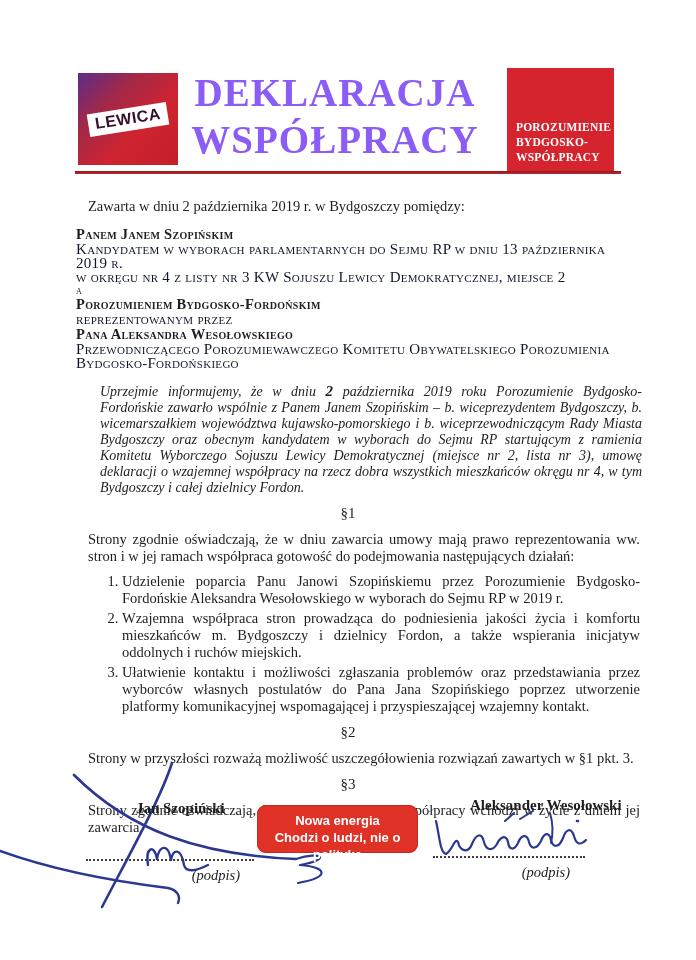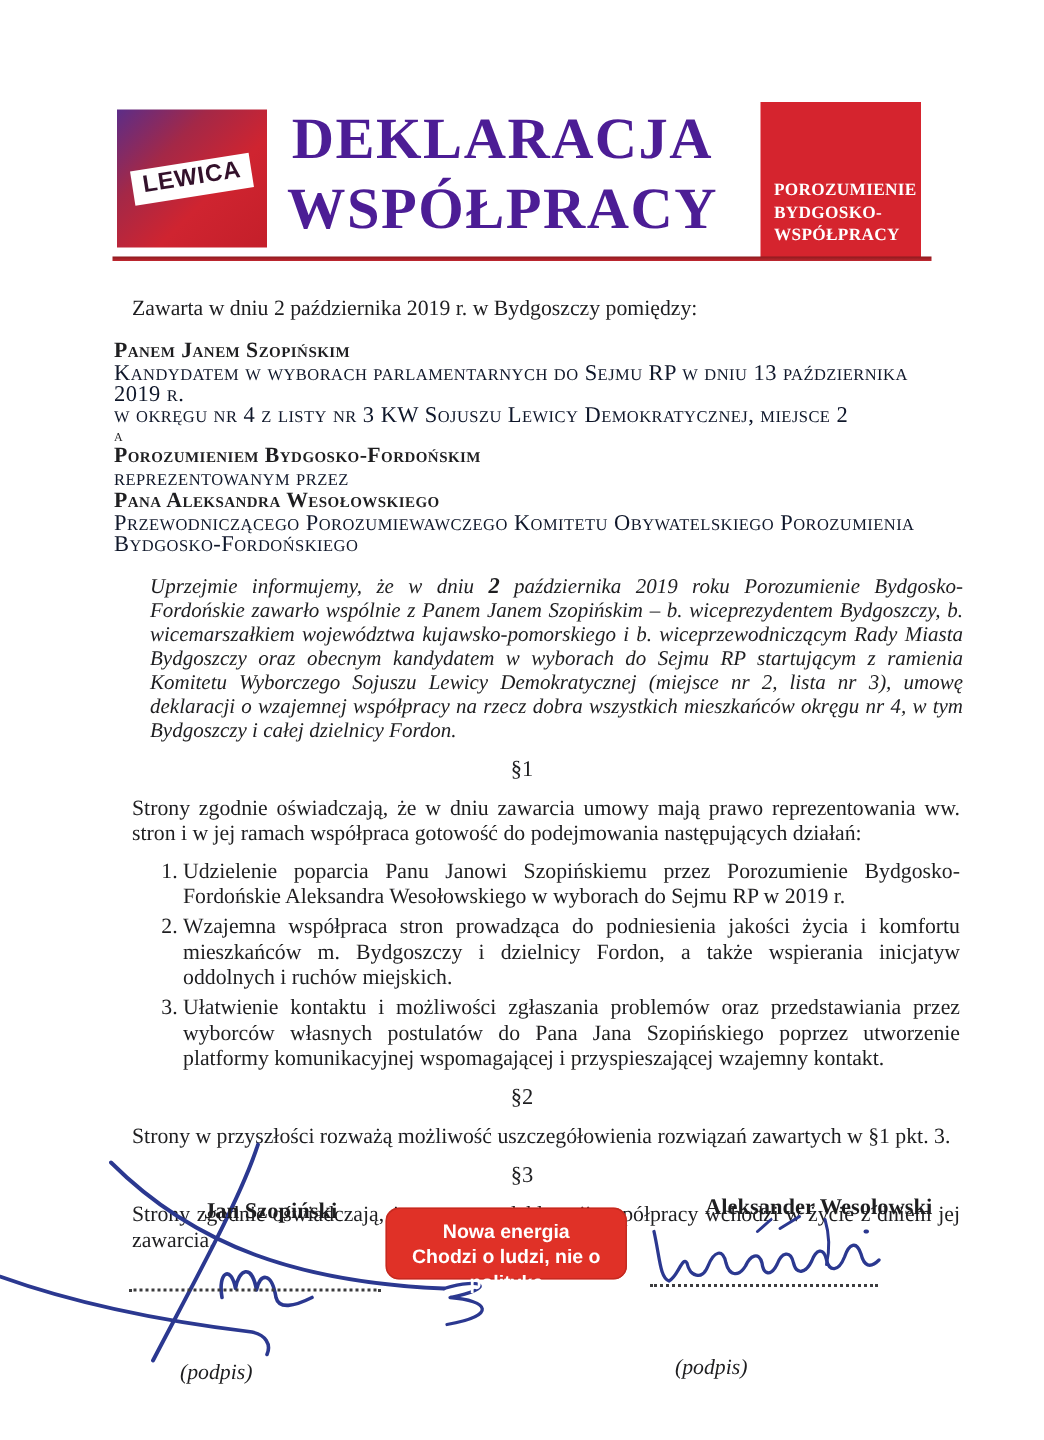--- a/index.html
+++ b/index.html
@@ -17,21 +17,21 @@
     display:flex; align-items:center; justify-content:center;
   }
   .lewica-band {
     background:#ffffff; transform:rotate(-9deg); padding:2px 7px 3px;
     font-family:"Liberation Sans", sans-serif; font-weight:bold;
     font-size:16px; letter-spacing:.5px; color:#33112b;
   }
   .doc-title {
     position:absolute; left:175px; top:70px; width:320px;
     text-align:center; font-weight:bold; font-size:39px; line-height:1.2;
-    letter-spacing:1px; color:#4c1d95;
+    letter-spacing:1px; color:#8b5cf6;
   }
   .pbf-box {
     position:absolute; left:507px; top:68px; width:107px; height:106px;
     background:#d5242e;
   }
   .pbf-text {
     position:absolute; left:9px; bottom:9px; color:#ffffff;
     font-size:11.5px; font-weight:bold; line-height:1.3; letter-spacing:.2px;
   }
   .red-rule {
@@ -61,21 +61,21 @@
   .slogan-box {
     position:absolute; left:257px; top:50px; width:161px; height:48px;
     background:#e03127; border-radius:9px; color:#ffffff;
     font-family:"Liberation Sans", sans-serif; font-weight:bold;
     text-align:center; padding-top:7px; line-height:17px; font-size:13px;
     box-shadow:0 0 0 1px #c42a20 inset;
   }
   .dots { position:absolute; border-bottom:2px dotted #3c3c3e; }
   .dots.left  { left:86px;  top:104px; width:168px; }
   .dots.right { left:433px; top:101px; width:152px; }
-  .podpis { position:absolute; font-style:italic; font-size:14.5px; text-align:left;margin-top:40px; }
+  .podpis { position:absolute; font-style:italic; font-size:14.5px; text-align:right; }
   .podpis.left  { left:120px; top:112px; width:120px; }
   .podpis.right { left:450px; top:109px; width:120px; }
   .ink-svg { position:absolute; left:0; top:0; width:696px; height:205px; }
   .ink-svg path { fill:none; stroke:#2b3890; stroke-linecap:round; stroke-linejoin:round; }
 </style>
 </head>
 <body>
 
 <div class="page">
 

